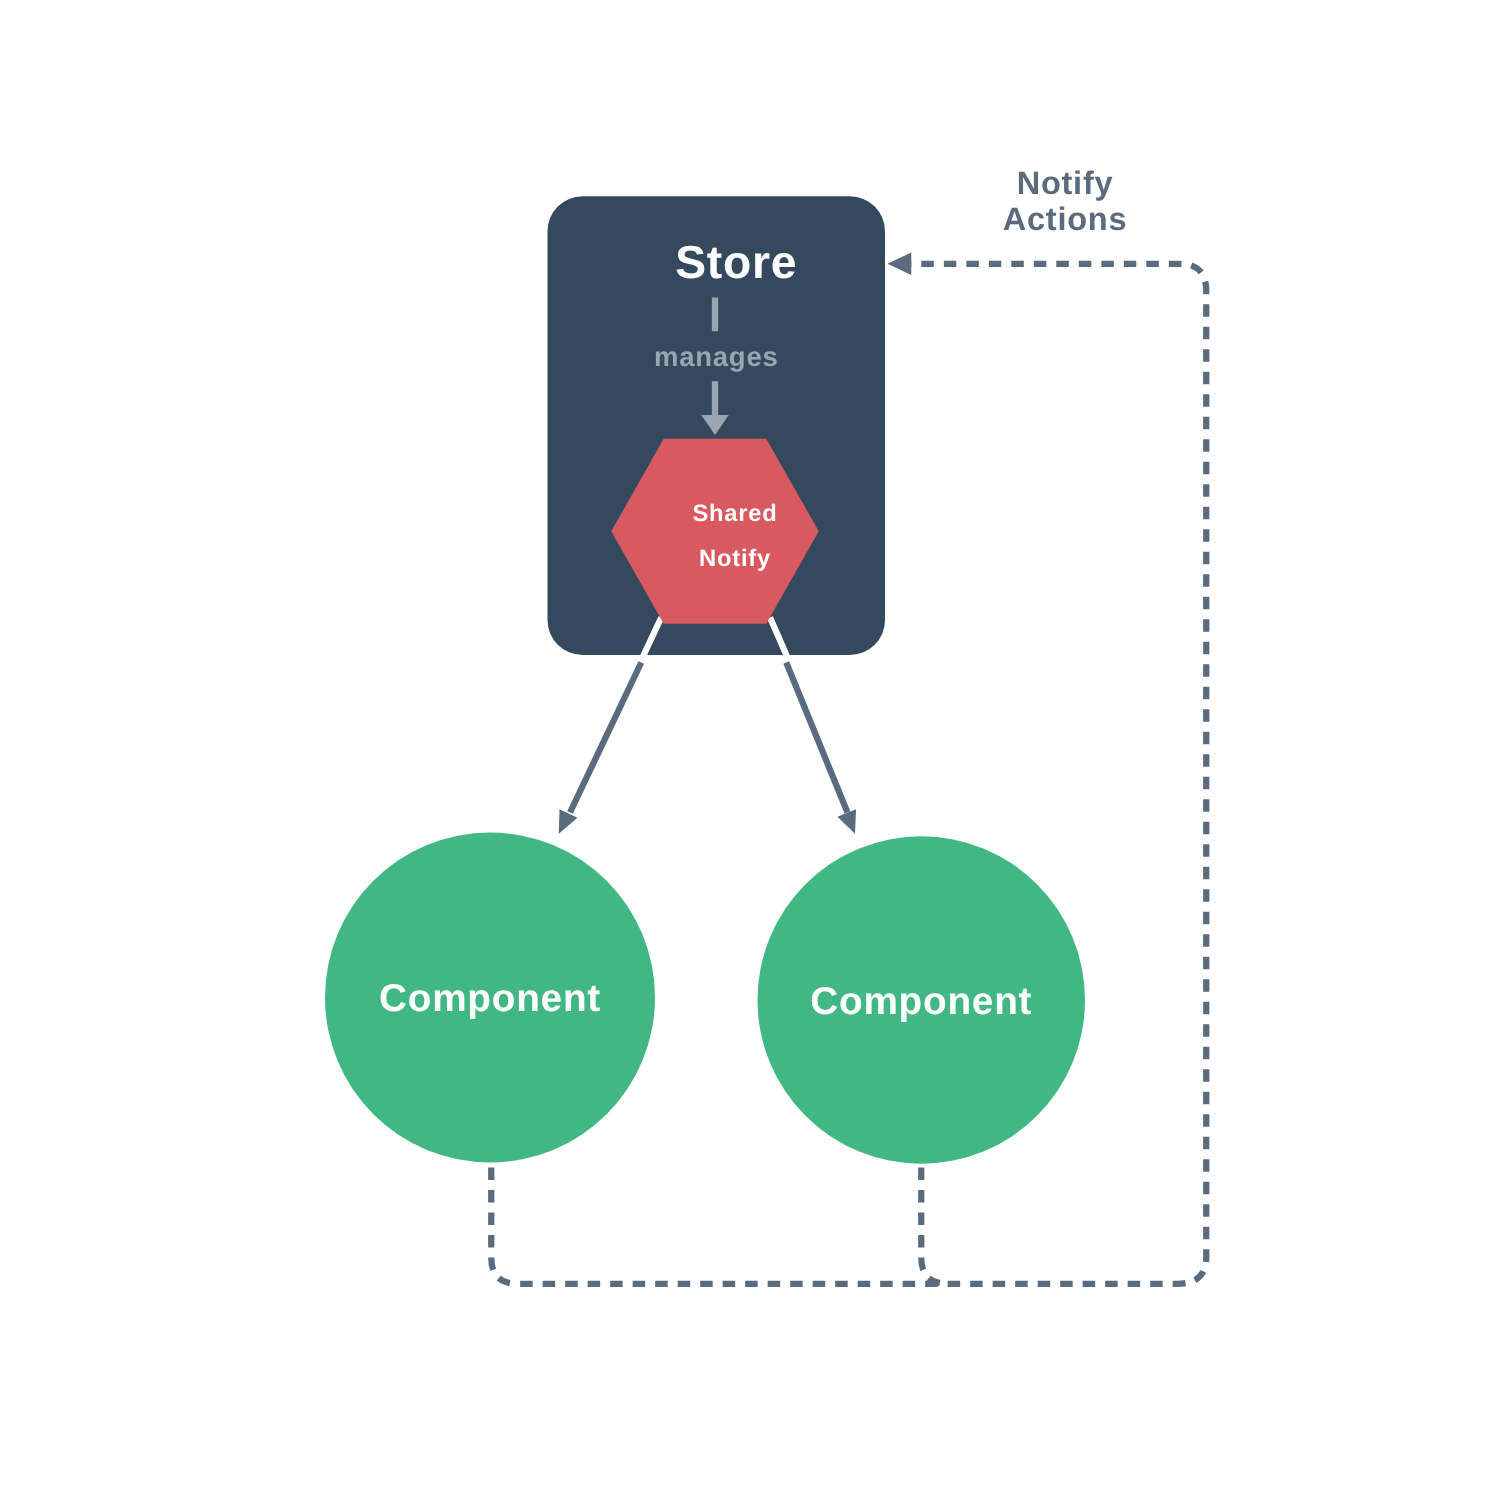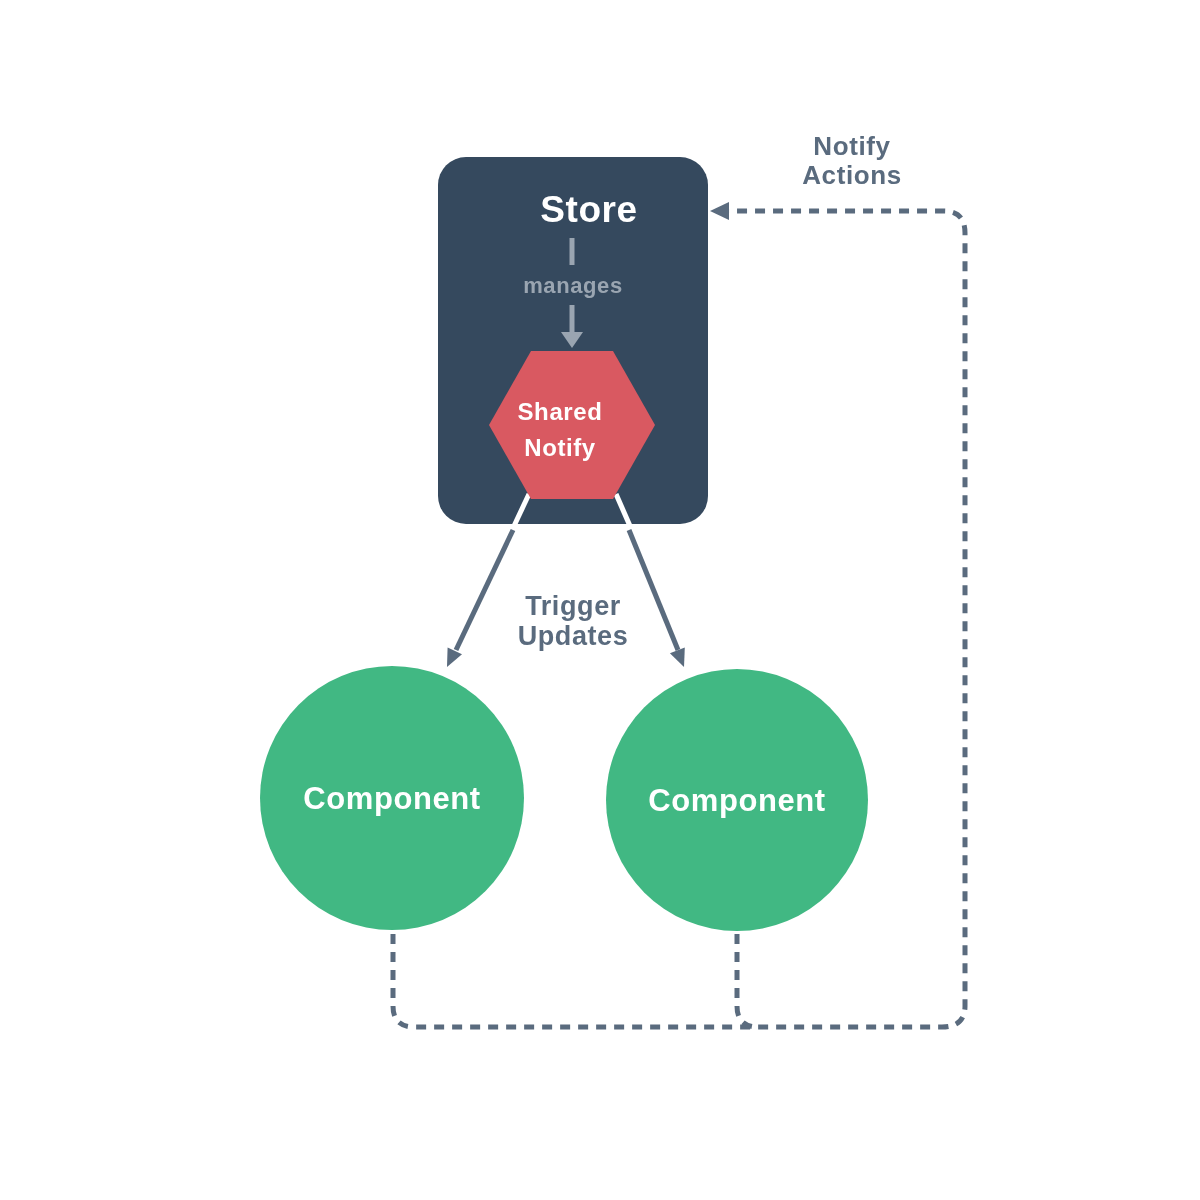--- a/index.html
+++ b/index.html
@@ -33,21 +33,21 @@
     transform: translate(-50%, -50%);
     font-weight: 700;
     text-align: center;
     white-space: nowrap;
     letter-spacing: 0.6px;
   }
   .label .line { display: block; }
 
   .store-title     { left: 589px; top: 210px; font-size: 37px; color: var(--text_on_dark, #ffffff); }
   .manages-label   { left: 573px; top: 286px; font-size: 22px; color: var(--muted, #9aa5b1); }
-  .shared-state    { left: 560px; top: 430px; font-size: 24px; line-height: 36px; color: var(--text_on_dark, #ffffff); }
+  .shared-state    { left: 588px; top: 430px; font-size: 19px; line-height: 36px; color: var(--text_on_dark, #ffffff); }
   .component-left  { left: 392px; top: 799px; font-size: 31px; color: var(--text_on_dark, #ffffff); }
   .component-right { left: 737px; top: 801px; font-size: 31px; color: var(--text_on_dark, #ffffff); }
   .trigger-label   { left: 573px; top: 621px; font-size: 27px; line-height: 30px; color: var(--line, #5a6b7e); }
   .notify-label    { left: 852px; top: 161px; font-size: 26px; line-height: 29px; color: var(--line, #5a6b7e); }
 </style>
 </head>
 <body>
 
 <div class="canvas">
 
@@ -83,23 +83,19 @@
 
   <div class="label shared-state">
     <span class="line">Shared</span>
     <span class="line">Notify</span>
   </div>
 
   <div class="label component-left">Component</div>
 
   <div class="label component-right">Component</div>
 
-  <div class="label trigger-label">
-    <span class="line">Trigger</span>
-    <span class="line">Updates</span>
-  </div>
 
   <div class="label notify-label">
     <span class="line">Notify</span>
     <span class="line">Actions</span>
   </div>
 
 </div>
 
 </body></html>

